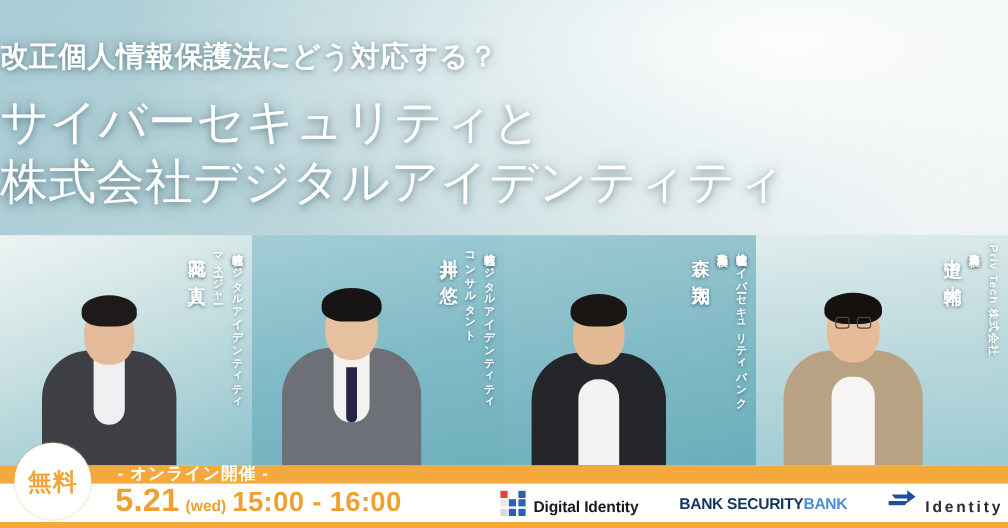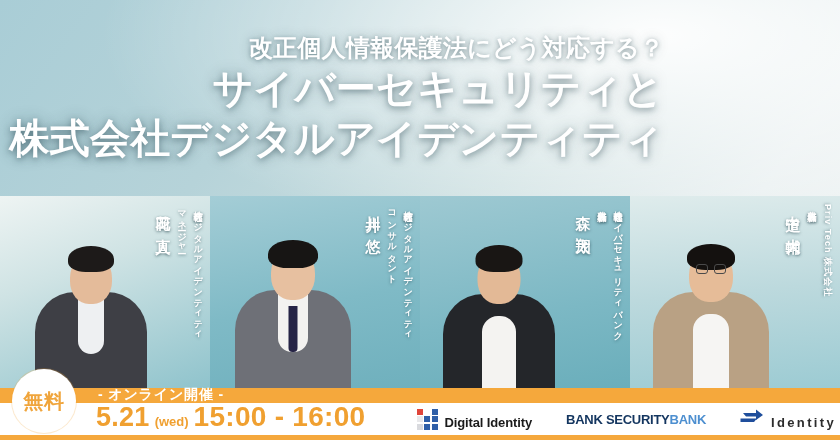--- a/index.html
+++ b/index.html
@@ -10,30 +10,31 @@
   #banner{
     position:relative;width:840px;height:440px;overflow:hidden;
     background:
       radial-gradient(120% 90% at 78% 8%, rgba(255,255,255,.95) 0%, rgba(255,255,255,0) 55%),
       radial-gradient(100% 80% at 8% 95%, rgba(255,255,255,.55) 0%, rgba(255,255,255,0) 60%),
       linear-gradient(125deg,#a9cdd6 0%, #b6d3d9 28%, #cfe1e2 55%, #e8eff0 78%, #f2f5f4 100%);
   }
 
   
   .title-block{
-    position:absolute;left:0;top:34px;width:664px;text-align:right;
+    position:absolute;left:0;top:34px;width:664px;text-align:left;
     z-index:6;pointer-events:none;
   }
   .subtitle{
     font-size:24px;font-weight:700;color:#ffffff;letter-spacing:.01em;
     text-shadow:0 1px 4px rgba(40,70,80,.45), 0 0 12px rgba(30,60,70,.28);
     line-height:1.2;
   }
   .main-title{
-    font-size:40px;font-weight:700;color:#ffffff;line-height:1.25;
+    margin-top:14px;
+    font-size:40px;font-weight:400;color:#ffffff;line-height:1.25;
     letter-spacing:.005em;
     text-shadow:0 2px 6px rgba(35,65,75,.5), 0 0 16px rgba(25,55,65,.3);
   }
   .main-title .tl{display:block;}
 
   
   .photos{
     position:absolute;left:0;top:196px;width:840px;height:192px;
     display:flex;z-index:3;
   }
@@ -110,21 +111,21 @@
     position:absolute;left:98px;bottom:36px;z-index:10;
     color:#ffffff;font-size:14px;font-weight:700;letter-spacing:.06em;
   }
   .datetime{
     position:absolute;left:96px;bottom:7px;z-index:12;
     color:#f0a030;font-weight:700;white-space:nowrap;
     display:flex;align-items:baseline;gap:5px;
   }
   .dt-date{font-size:27px;letter-spacing:.01em;}
   .dt-dow{font-size:13px;}
-  .dt-time{font-size:28px;letter-spacing:.01em;}
+  .dt-time{font-size:23px;letter-spacing:.01em;}
 
   
   .logos{
     position:absolute;right:4px;bottom:7px;height:28px;z-index:12;
     display:flex;align-items:center;gap:34px;
   }
   .logo{display:flex;align-items:flex-end;gap:7px;}
   .di-grid{
     display:grid;grid-template-columns:repeat(3,6px);
     grid-template-rows:repeat(3,6px);gap:1.5px;

